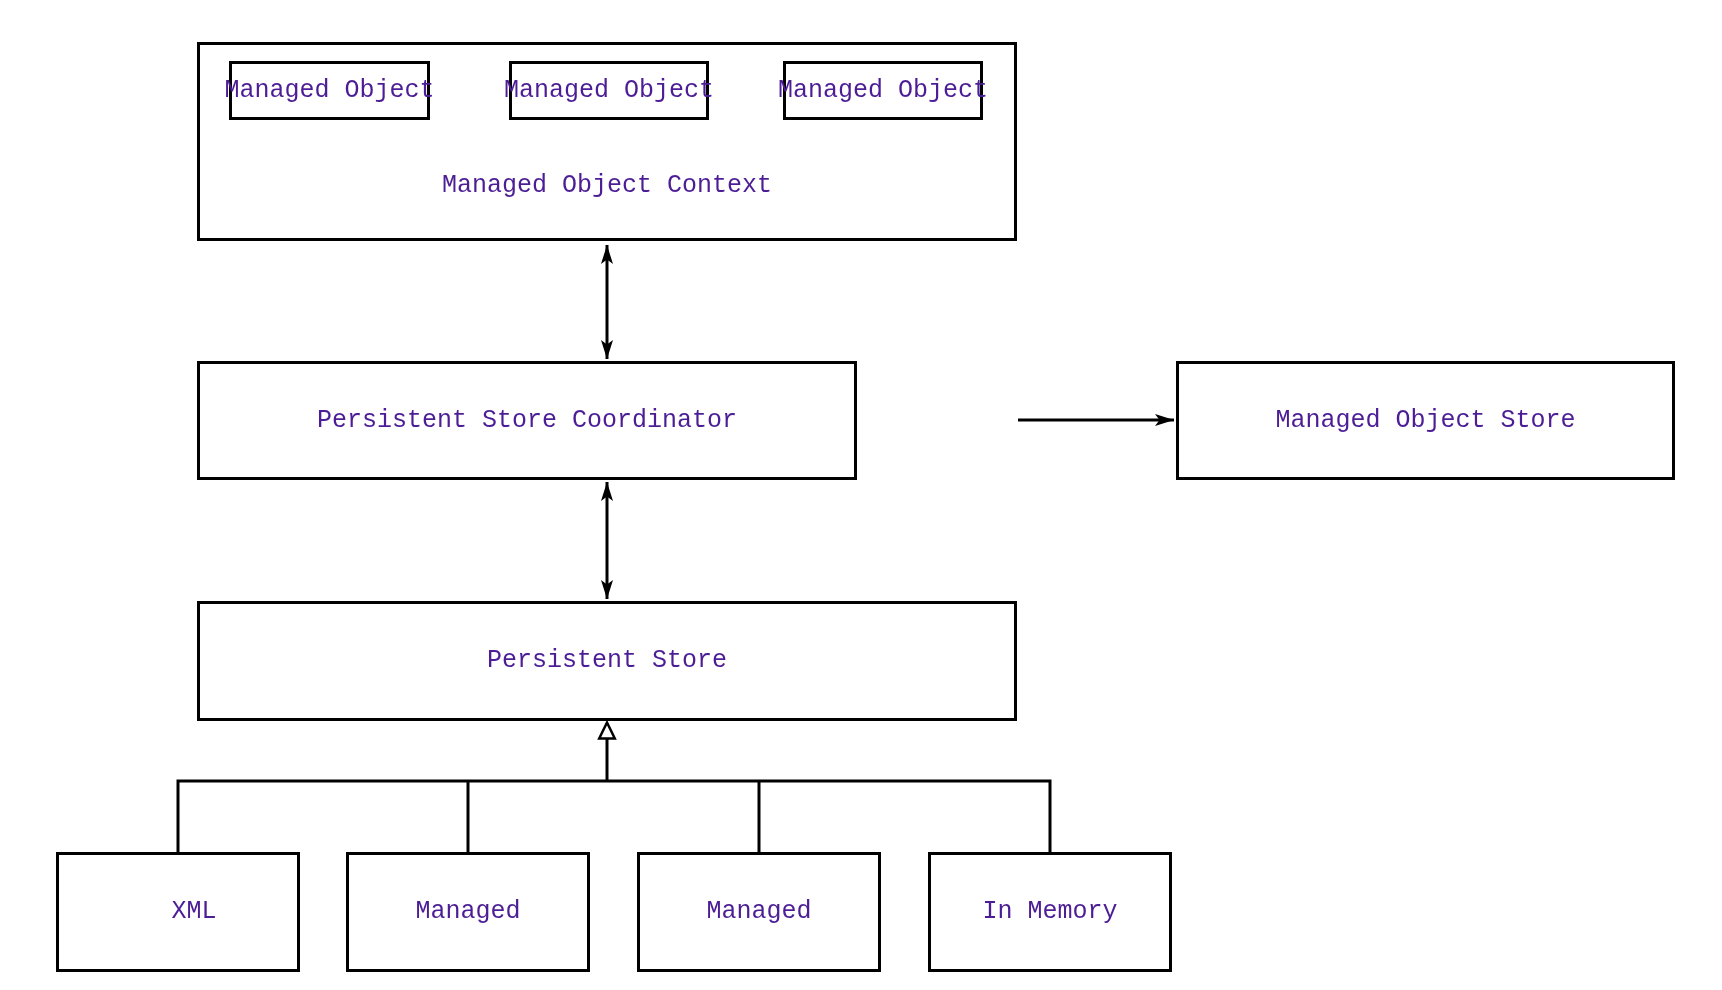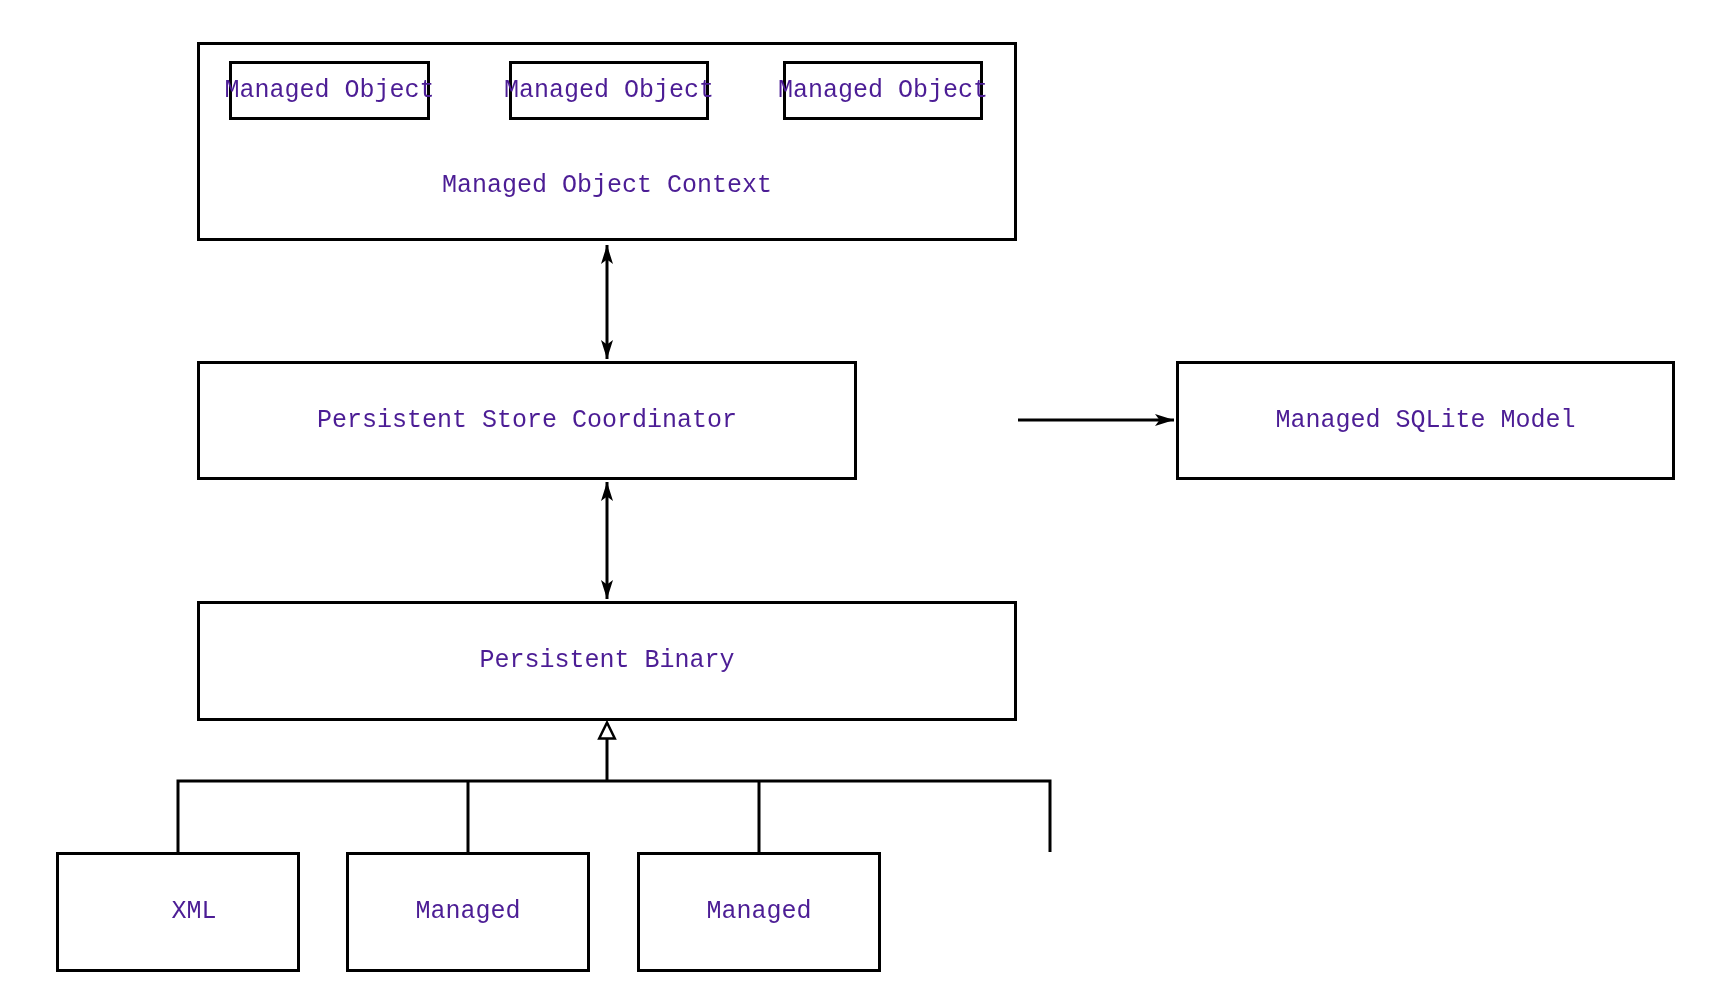--- a/index.html
+++ b/index.html
@@ -87,21 +87,22 @@
 
   <div class="node" id="moc">
     <div class="node" id="mo1">Managed Object</div>
     <div class="node" id="mo2">Managed Object</div>
     <div class="node" id="mo3">Managed Object</div>
     <div class="inner-label">Managed Object Context</div>
   </div>
 
   <div class="node" id="psc">Persistent Store Coordinator</div>
 
-  <div class="node" id="mom">Managed SQLite Model</div>
+  <div class="node" id="mom">Managed Object Store</div>
 
-  <div class="node" id="ps">Persistent Binary</div>
+  <div class="node" id="ps">Persistent Store</div>
 
   <div class="node" id="xml">XML</div>
   <div class="node" id="sqlite">Managed</div>
   <div class="node" id="binary">Managed</div>
+  <div class="node" id="inmem">In Memory</div>
 
 </div>
 
 </body></html>

